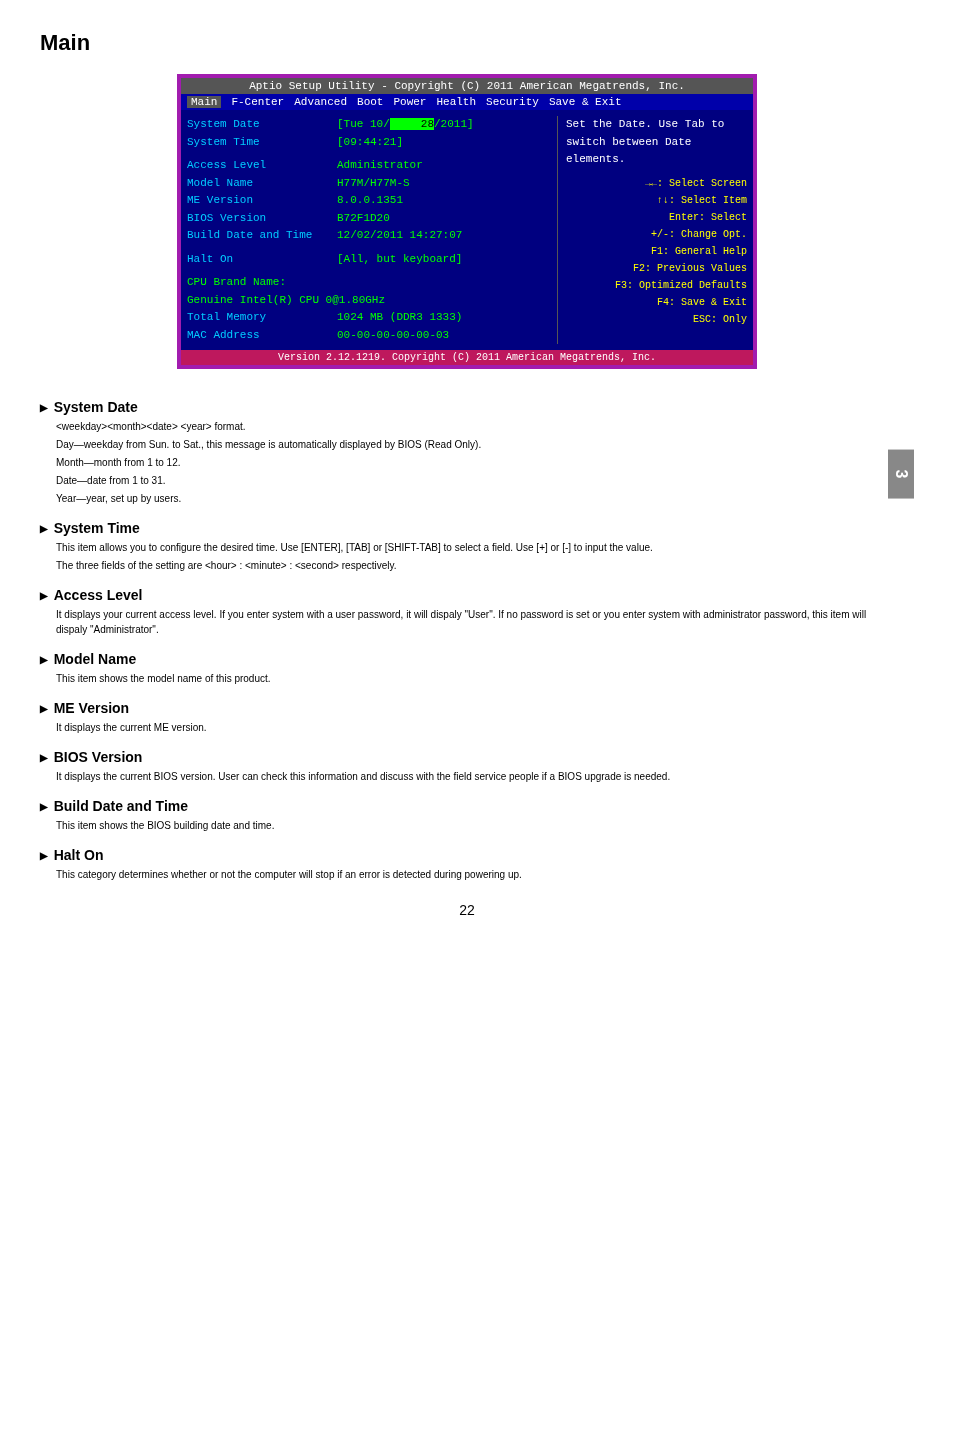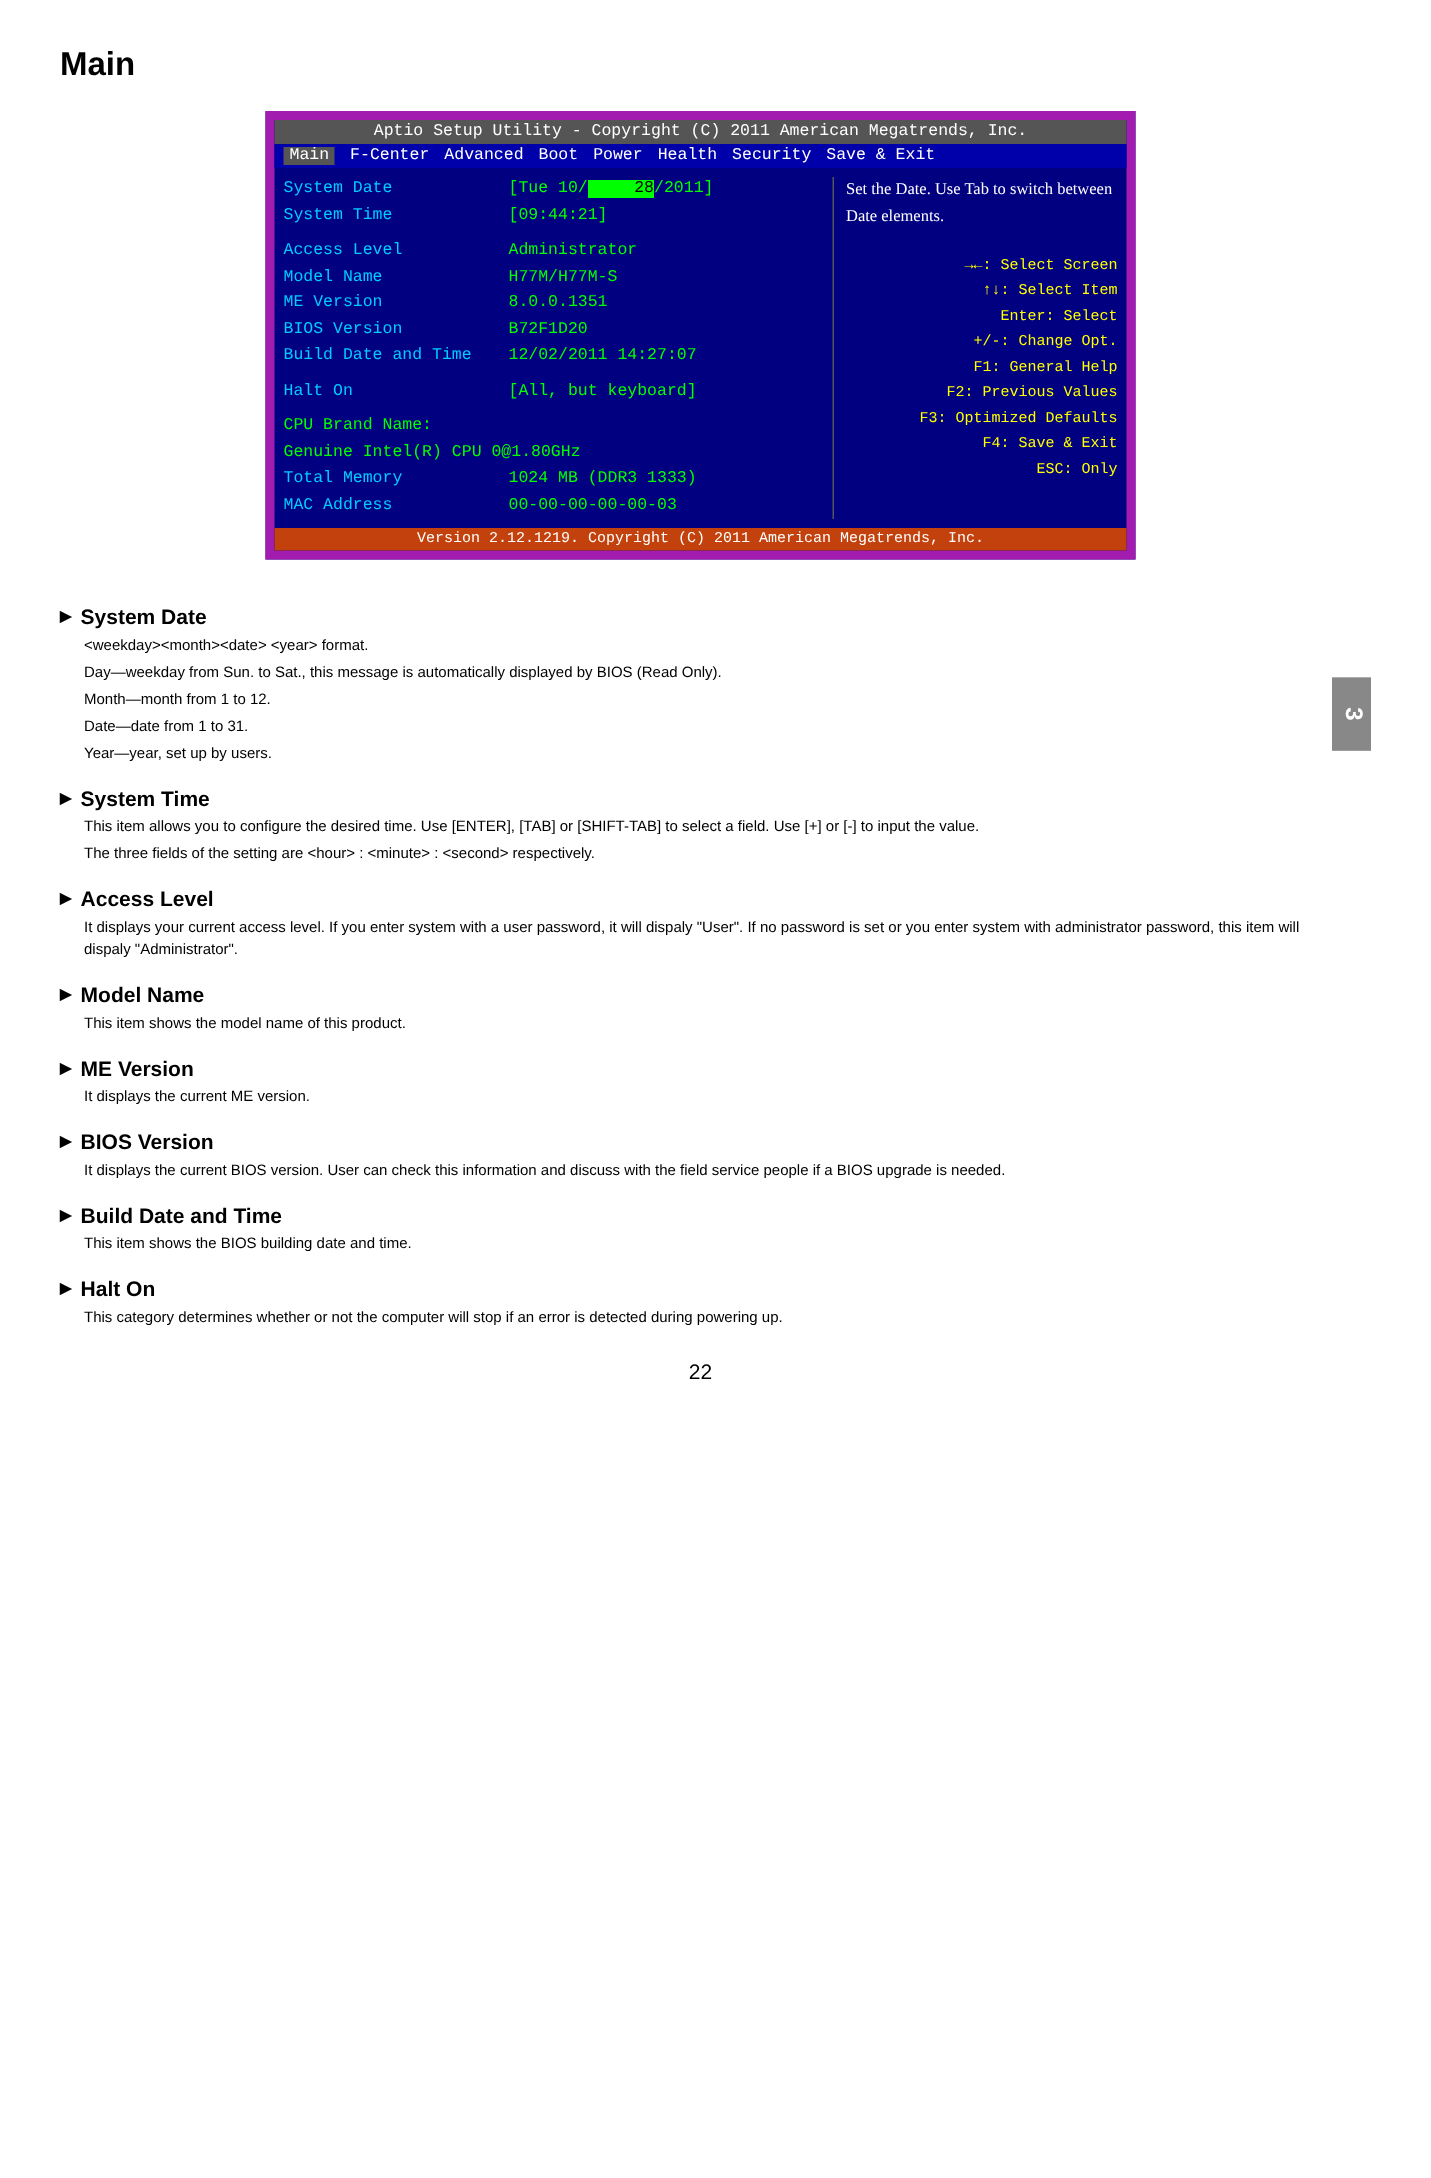--- a/index.html
+++ b/index.html
@@ -13,21 +13,21 @@
     }
 
     h1.page-title {
       font-size: 22px;
       font-weight: bold;
       margin-bottom: 18px;
     }
 
     
     .bios-container {
-      border: 6px solid #a21caf;
+      border: 4px solid #a21caf;
       background: #000080;
       color: #ccc;
       font-family: 'Courier New', monospace;
       font-size: 11px;
       width: 580px;
       margin: 0 auto 30px auto;
     }
 
     .bios-title-bar {
       background: #555;
@@ -70,33 +70,32 @@
       width: 190px;
       color: #0f0;
       font-size: 11px;
       line-height: 1.6;
       border-left: 1px solid #555;
       padding-left: 8px;
     }
 
     .bios-right .help-text {
       color: #fff;
-      margin-bottom: 16px;
-      font-family: Liberation Serif, serif;
+      margin-bottom: 6px;
     }
 
     .bios-right .nav-text {
       color: #ff0;
       font-size: 10px;
       line-height: 1.7;
       text-align: right;
     }
 
     .bios-footer {
-      background: #c2410c;
+      background: #be185d;
       color: #fff;
       text-align: center;
       padding: 2px 4px;
       font-size: 10px;
     }
 
     .bios-row {
       display: flex;
       gap: 10px;
       margin-bottom: 1px;

